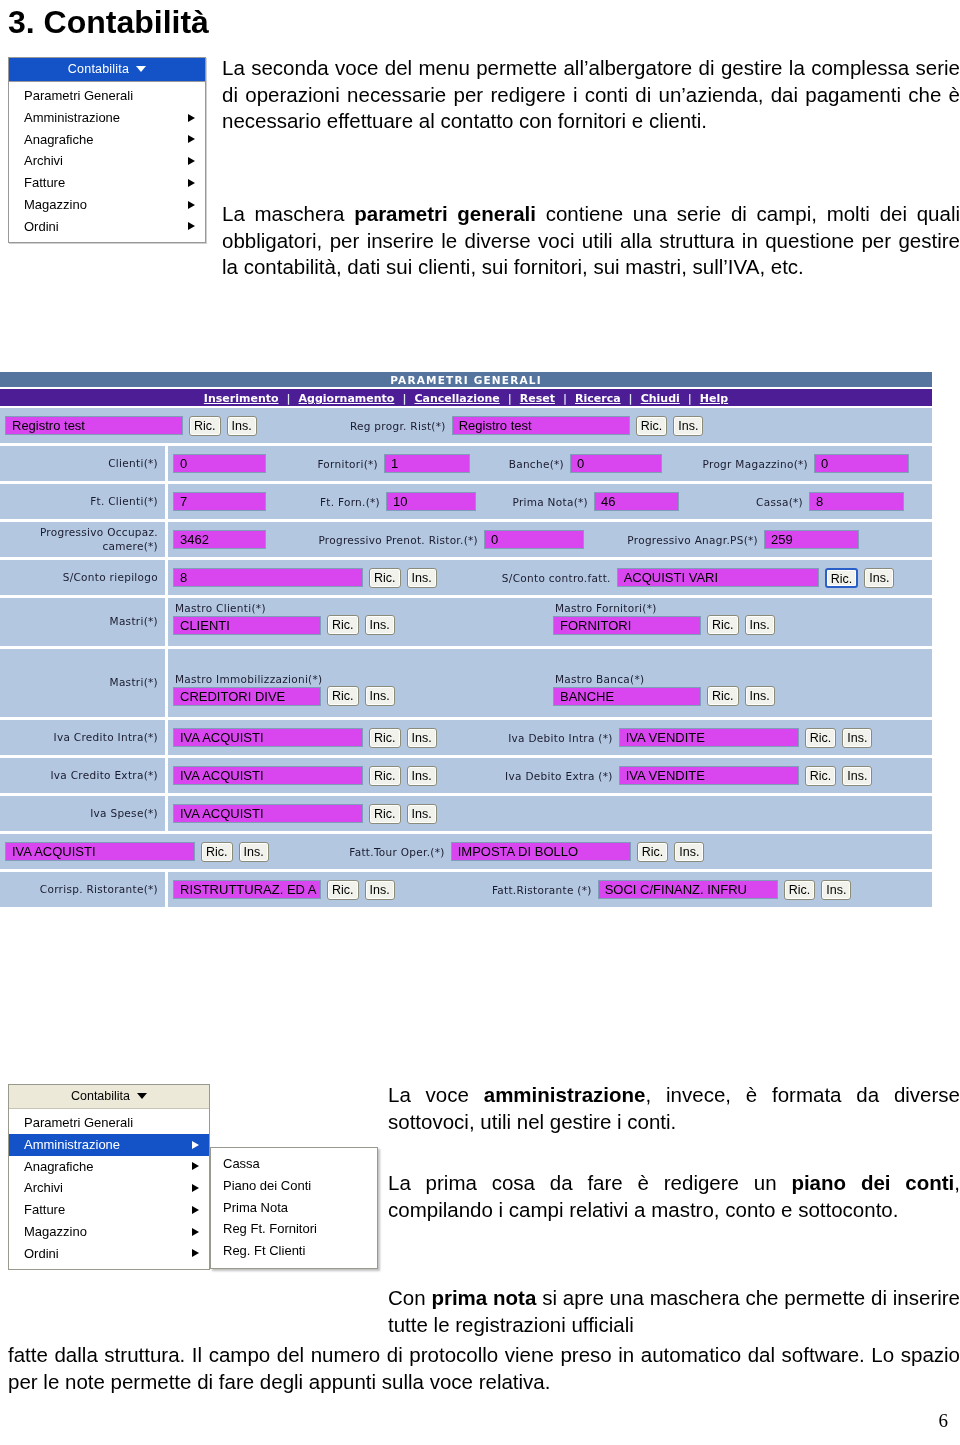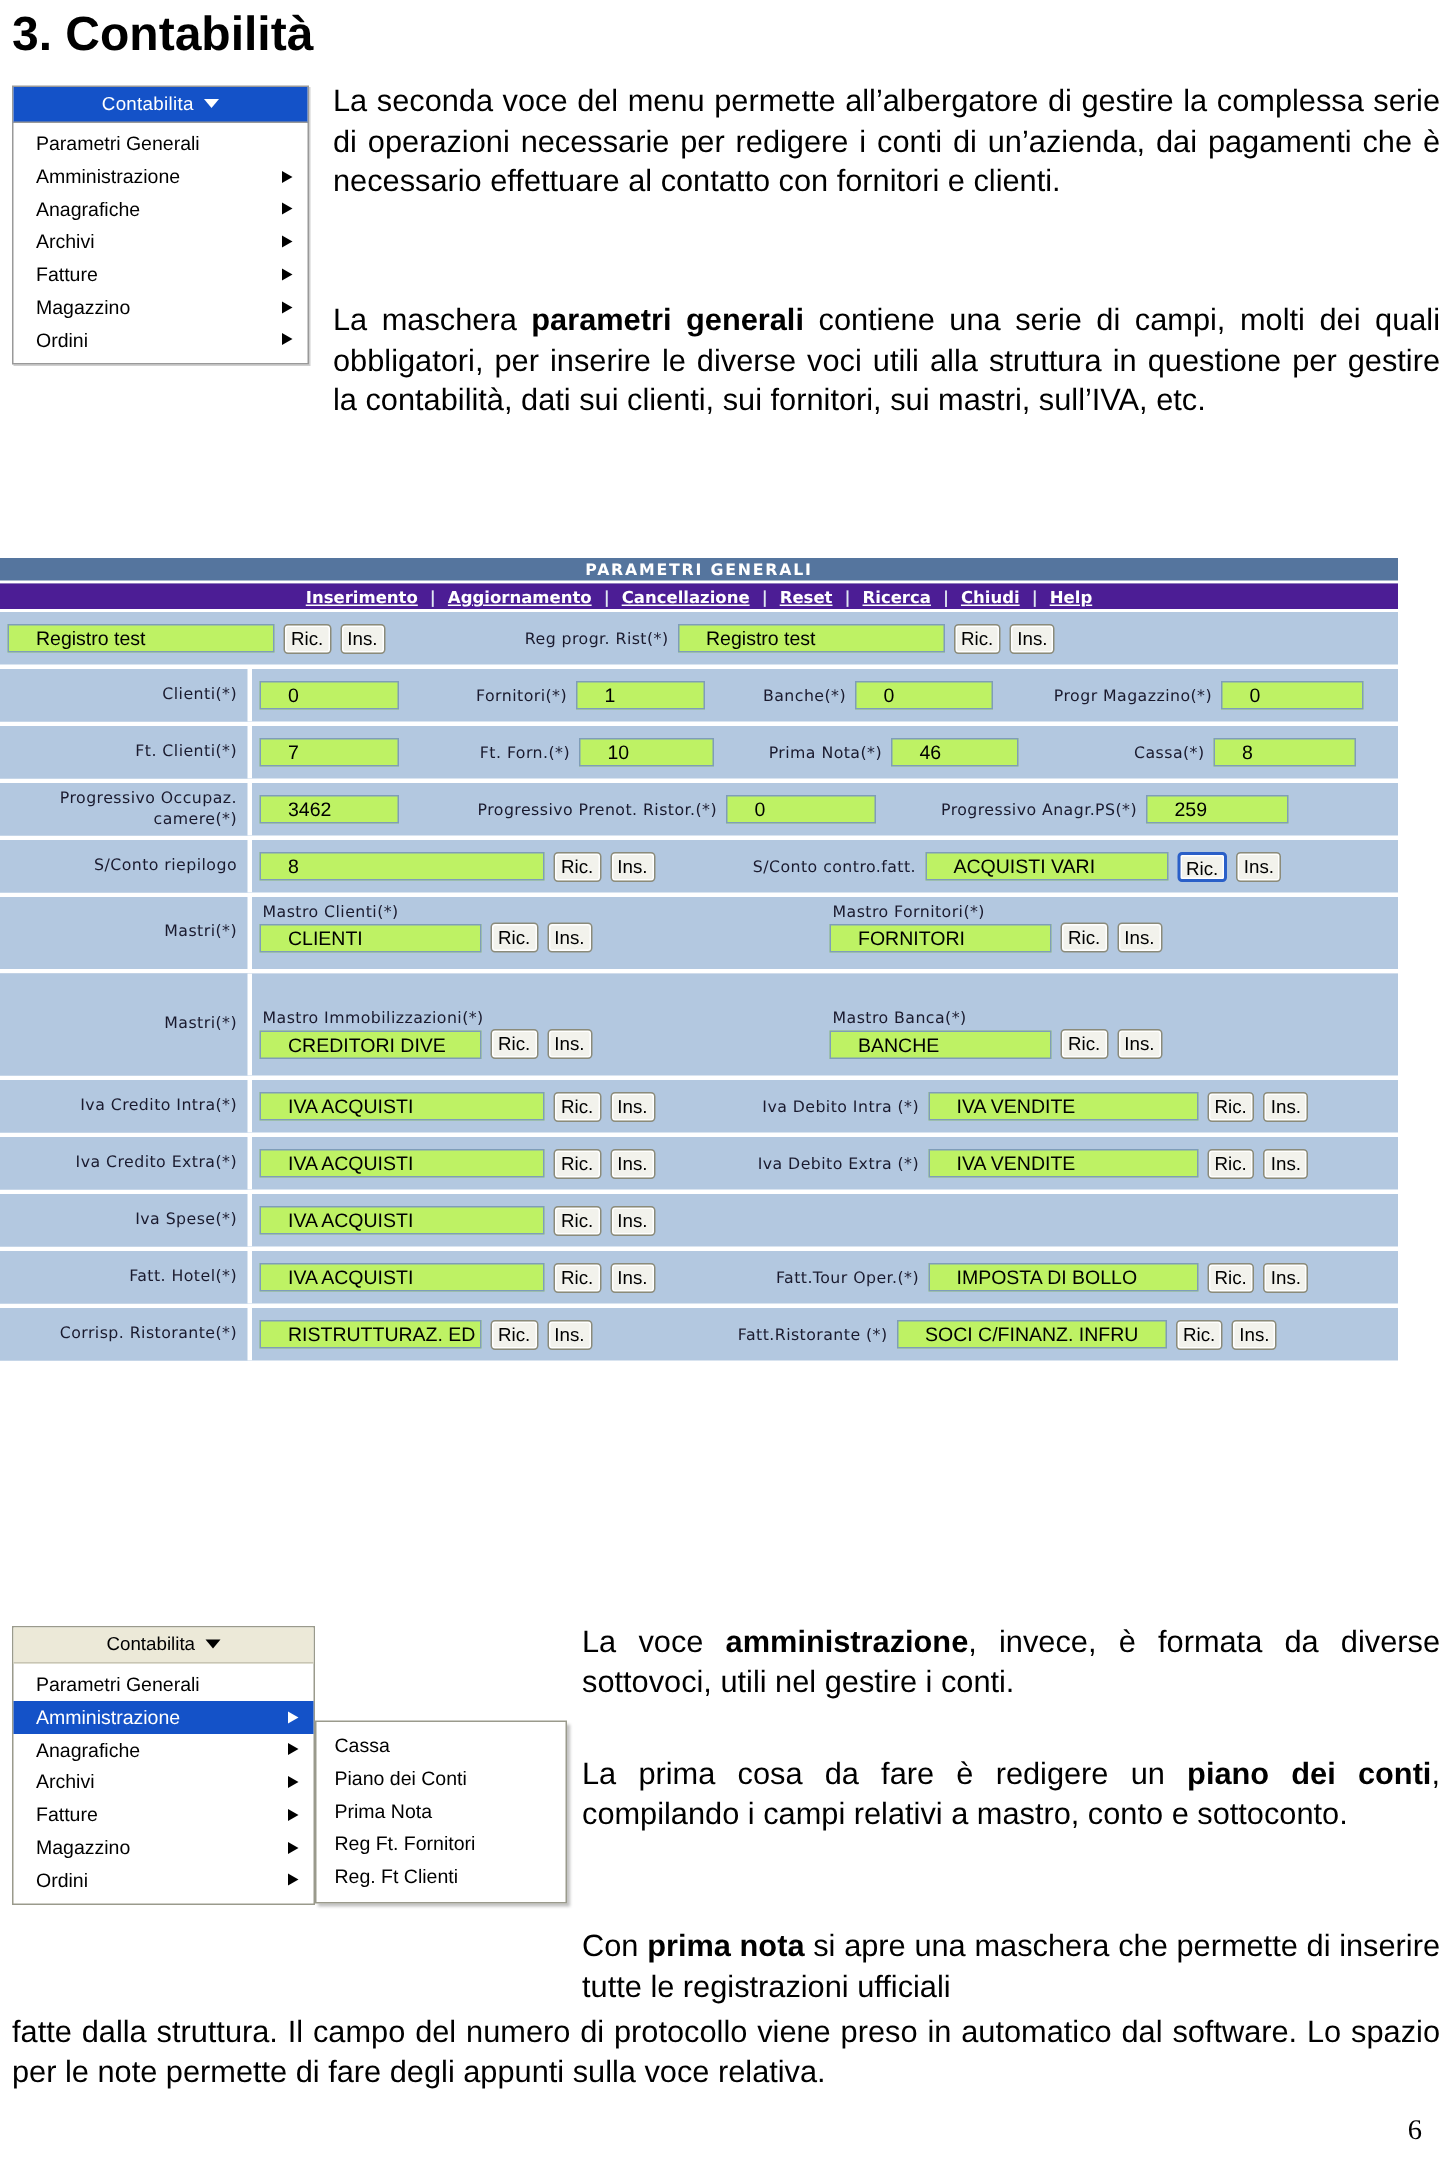--- a/index.html
+++ b/index.html
@@ -162,27 +162,27 @@
   }
   .inline-lbl {
     font-size: 10.5px;
     color: #1a1a2e;
     letter-spacing: .3px;
     text-align: right;
     padding-right: 6px;
     white-space: nowrap;
   }
   .txt {
-    background: #bef264;
+    background: #d946ef;
     border: 1px solid #7f9db9;
     height: 19px;
     line-height: 17px;
     font-family: "Liberation Sans", sans-serif;
     font-size: 13px;
-    padding: 0 18px;
+    padding: 0 6px;
     color: #000;
     overflow: hidden;
     white-space: nowrap;
     display: block;
   }
   .btn {
     background: #f2f2ec;
     border: 1px solid #8b8b7a;
     border-radius: 3px;
     box-shadow: inset 0 0 0 1px #ffffff;
@@ -365,21 +365,21 @@
       <div class="fs-row">
         <div class="fs-lbl">S/Conto riepilogo</div>
         <div class="fs-fields">
           <span class="grp">
             <span class="txt" style="width: 190px;">8</span>
             <span class="btn">Ric.</span>
             <span class="btn">Ins.</span>
           </span>
           <span class="inline-lbl" style="width: 180px;">S/Conto contro.fatt.</span>
           <span class="grp">
-            <span class="txt" style="width: 162px;">ACQUISTI VARI</span>
+            <span class="txt" style="width: 202px;">ACQUISTI VARI</span>
             <span class="btn focused">Ric.</span>
             <span class="btn">Ins.</span>
           </span>
         </div>
       </div>
       <div class="fs-row">
         <div class="fs-lbl">Mastri(*)</div>
         <div class="fs-fields stacked">
           <div style="position: relative; width: 100%; height: 46px;">
             <div style="position: absolute; left: 0px; top: 2px;">
@@ -460,21 +460,20 @@
         <div class="fs-lbl">Iva Spese(*)</div>
         <div class="fs-fields">
           <span class="grp">
             <span class="txt" style="width: 190px;">IVA ACQUISTI</span>
             <span class="btn">Ric.</span>
             <span class="btn">Ins.</span>
           </span>
         </div>
       </div>
       <div class="fs-row">
-        <div class="fs-lbl">Fatt. Hotel(*)</div>
         <div class="fs-fields">
           <span class="grp">
             <span class="txt" style="width: 190px;">IVA ACQUISTI</span>
             <span class="btn">Ric.</span>
             <span class="btn">Ins.</span>
           </span>
           <span class="inline-lbl" style="width: 182px;">Fatt.Tour Oper.(*)</span>
           <span class="grp">
             <span class="txt" style="width: 180px;">IMPOSTA DI BOLLO</span>
             <span class="btn">Ric.</span>

